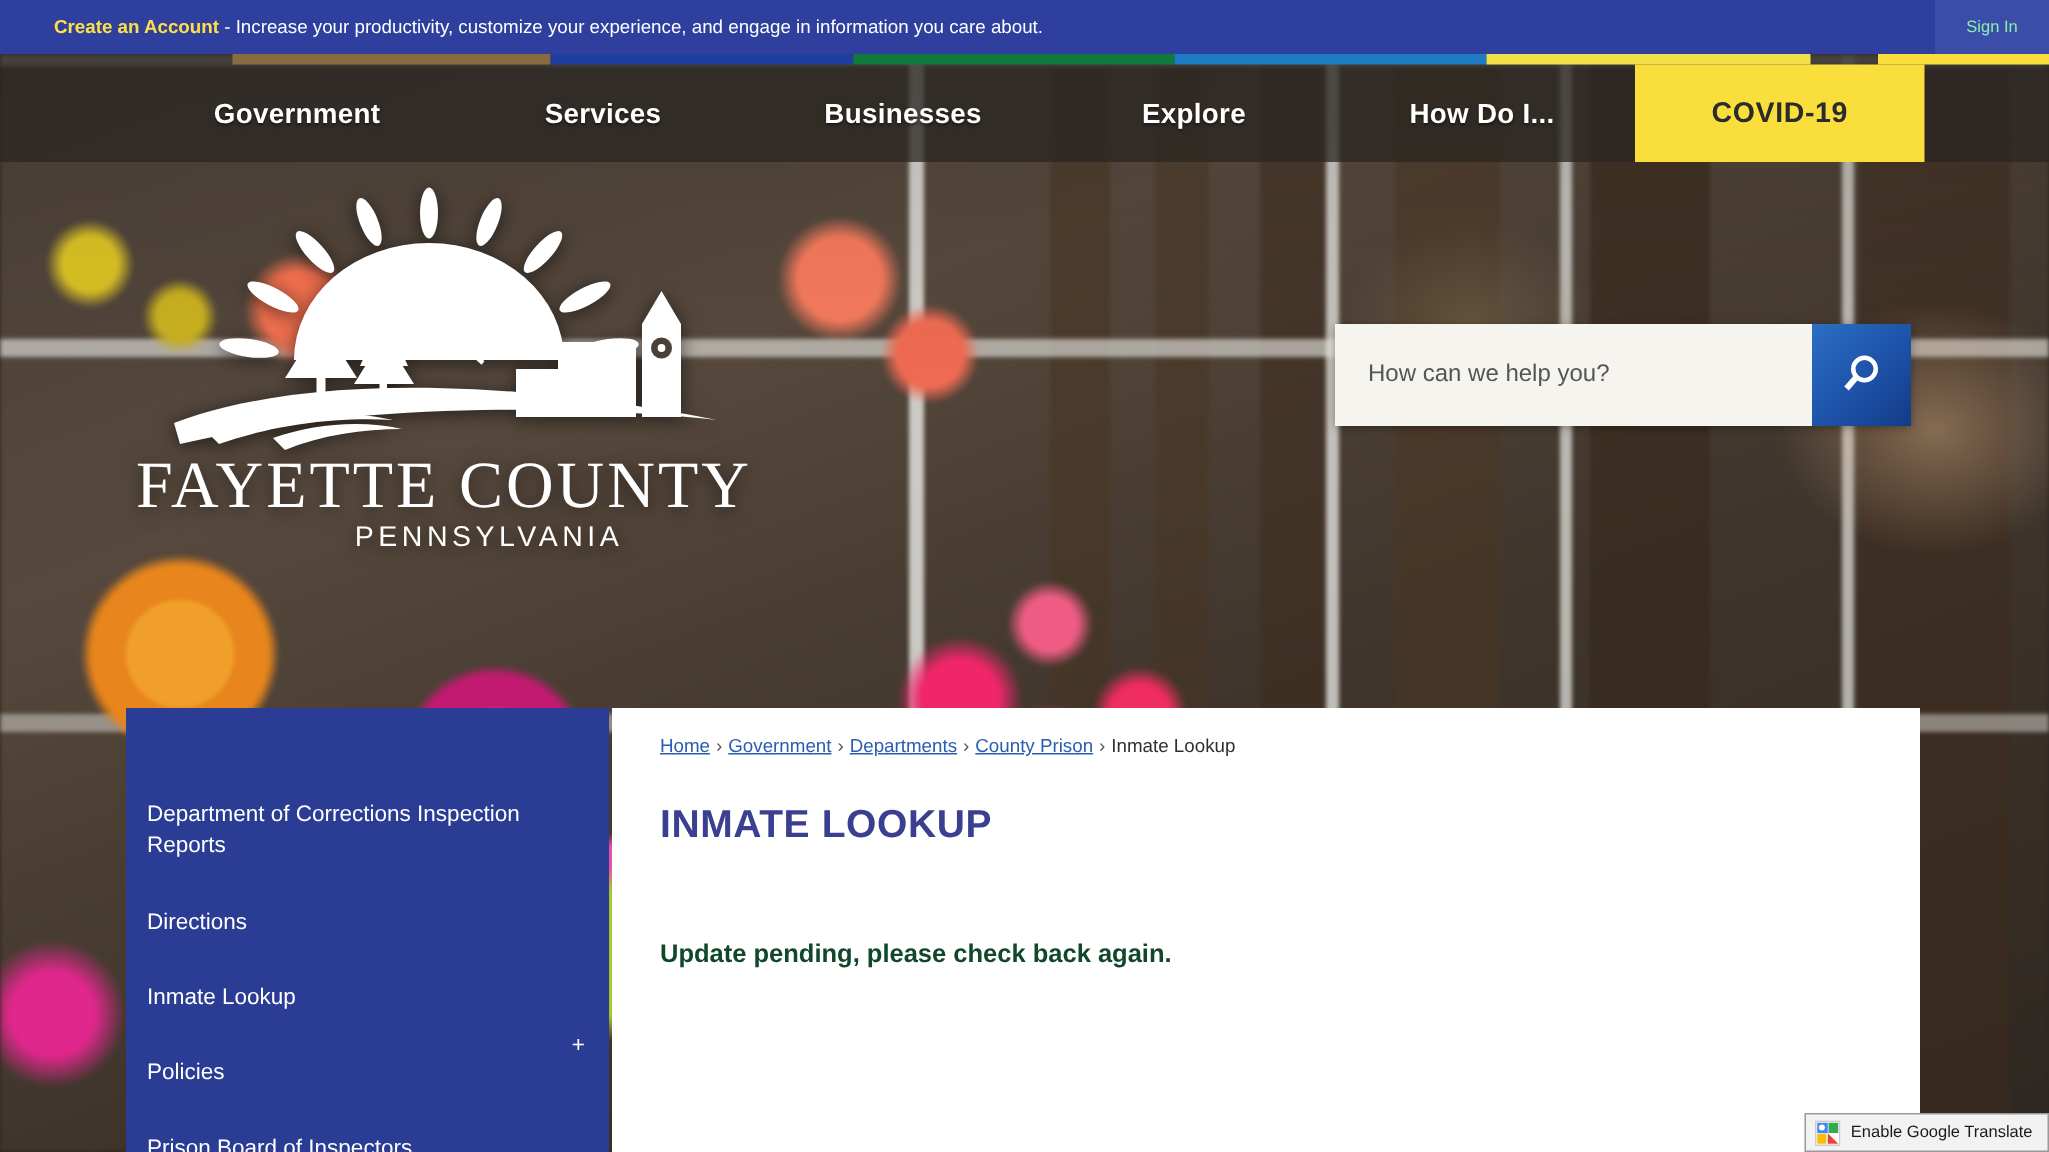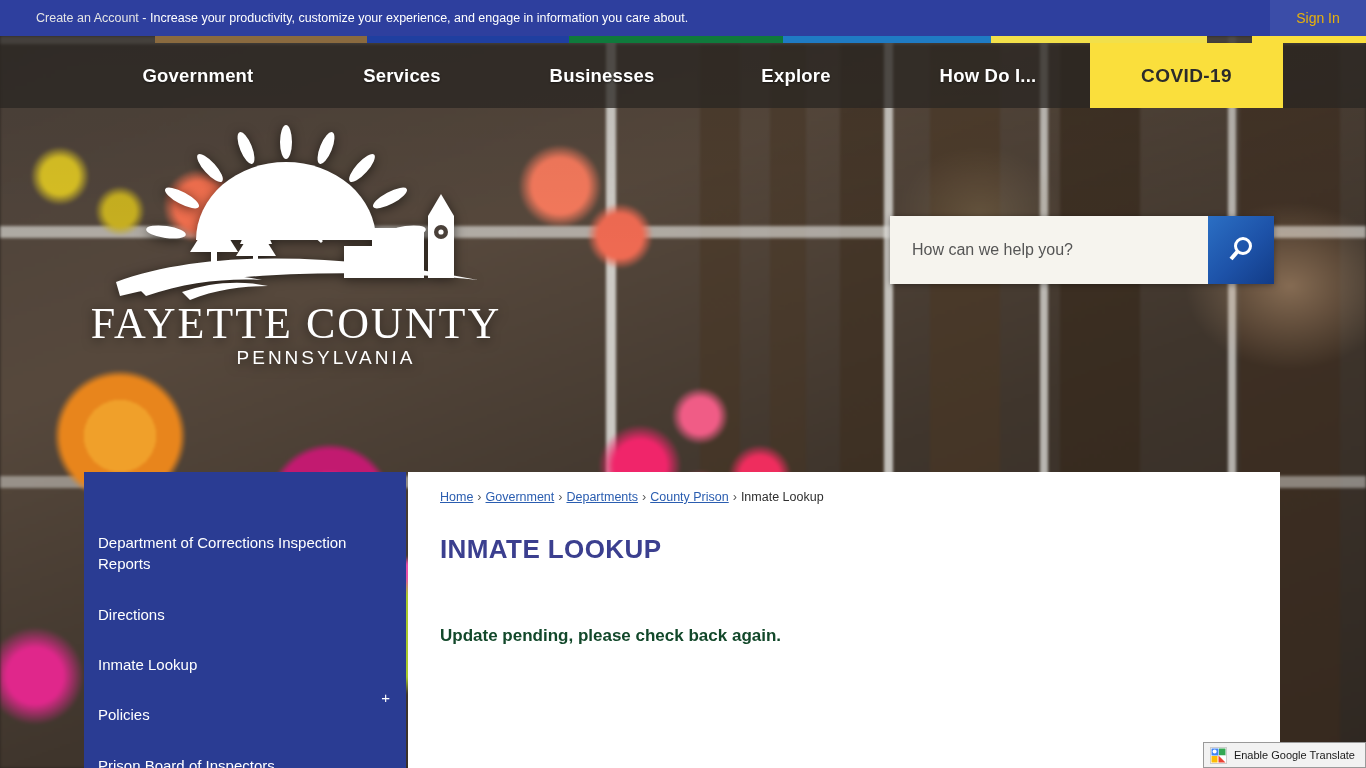--- a/index.html
+++ b/index.html
@@ -17,29 +17,29 @@
     background: #2e3f9e;
     z-index: 40;
   }
   #account-bar .msg {
     position: absolute; left: 36px; top: 0;
     height: 36px; line-height: 36px;
     font-size: 12.5px; color: #ffffff;
     white-space: nowrap;
   }
   #account-bar .msg .create {
-    color: #e5e5e5; font-weight: normal;
+    color: #fde047; font-weight: bold;
     text-decoration: none;
   }
   #signin-button {
     position: absolute; right: 0; top: 0;
-    width: 96px; height: 36px;
+    width: 76px; height: 36px;
     line-height: 36px; text-align: center;
     background: #3b4da8;
-    color: #eab308; font-size: 14px;
+    color: #86efac; font-size: 11px;
     cursor: pointer;
   }
 
   
   #hero {
     position: absolute; top: 36px; left: 0;
     width: 1366px; height: 732px;
     overflow: hidden;
     z-index: 1;
   }

